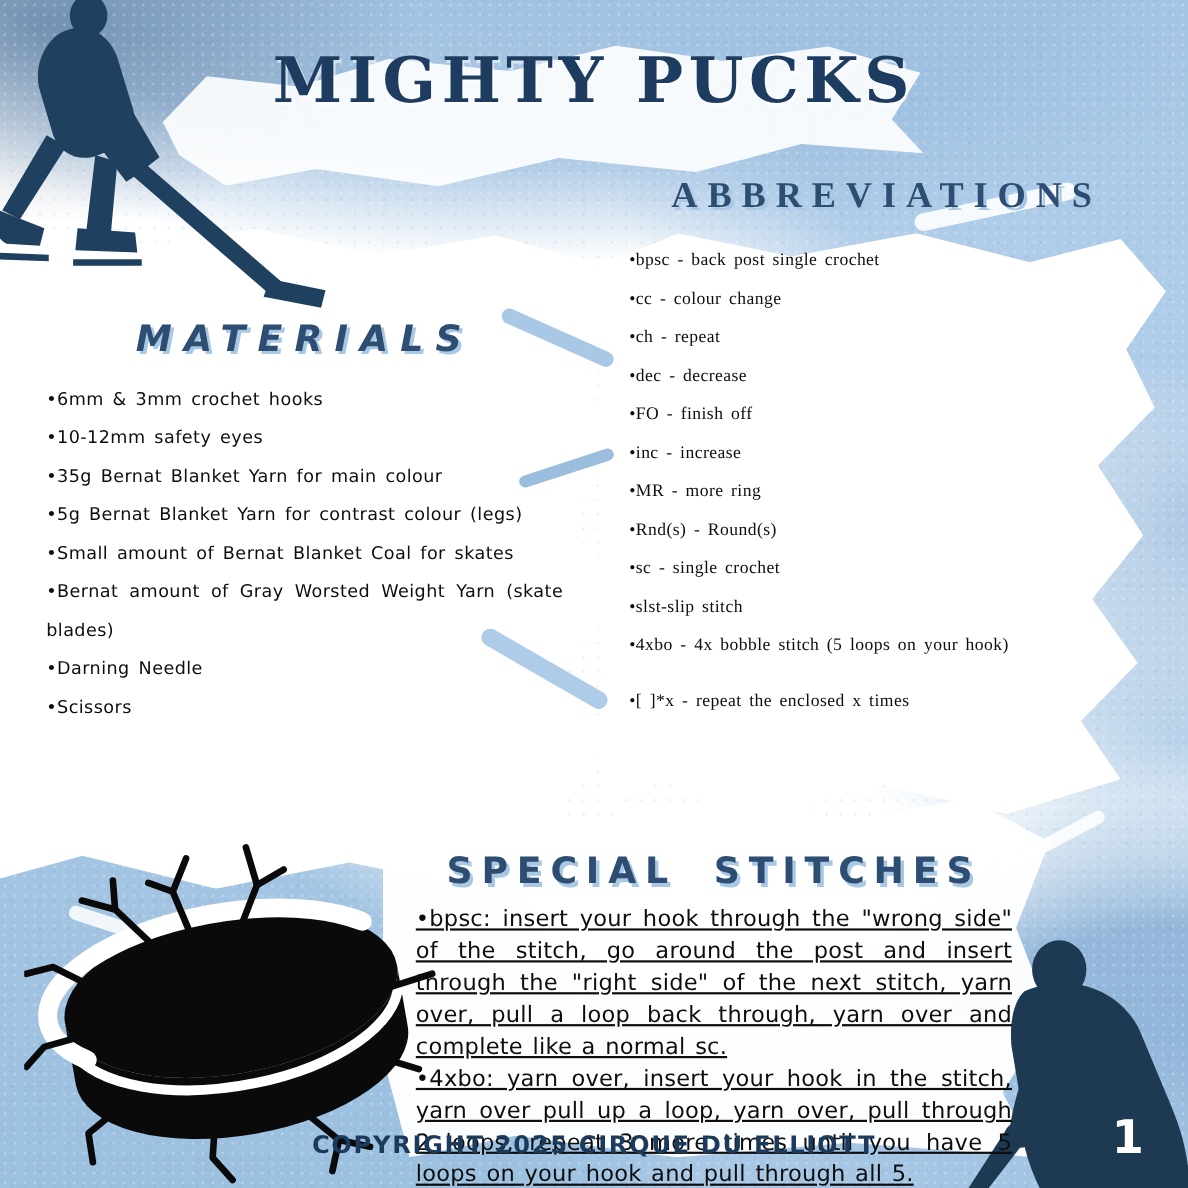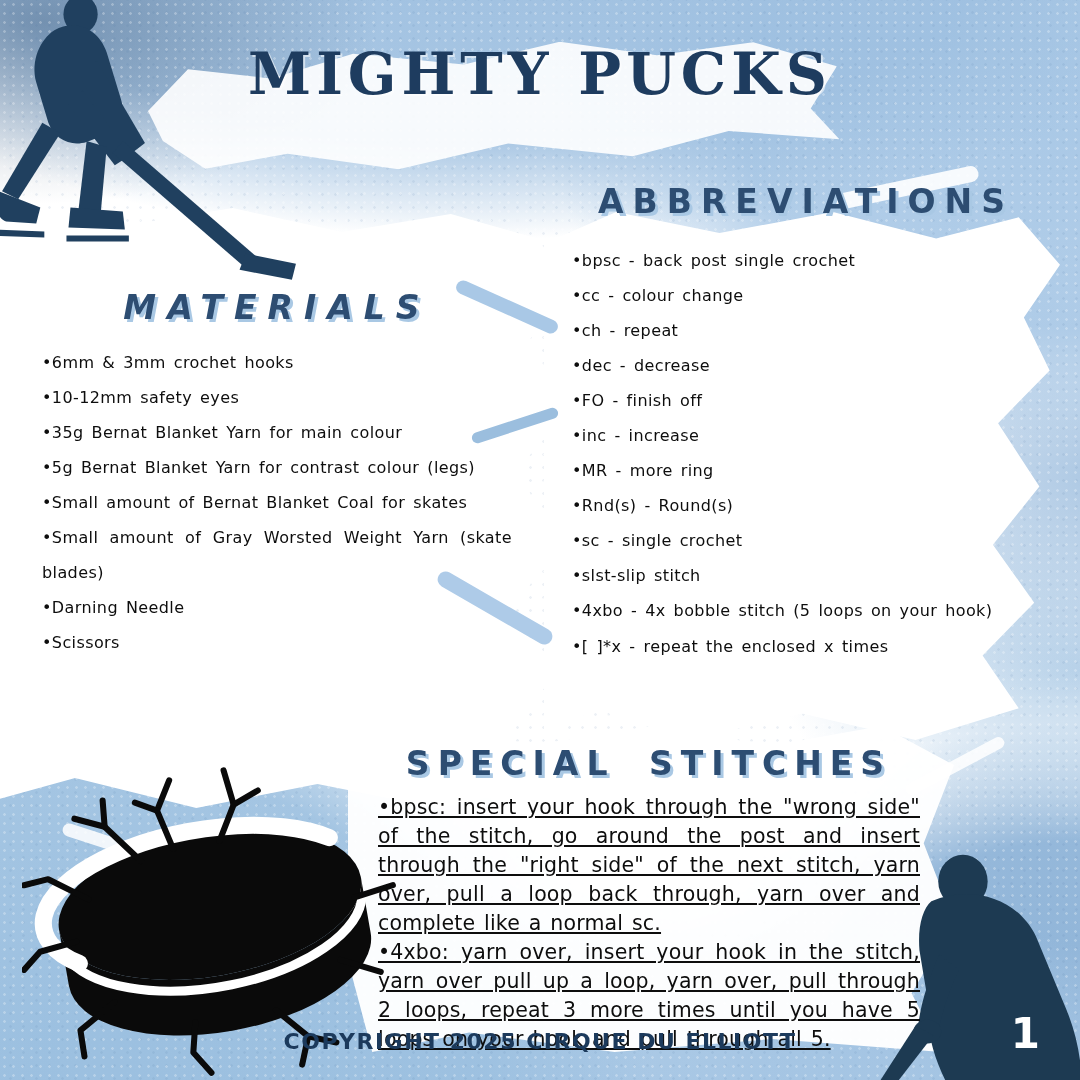--- a/index.html
+++ b/index.html
@@ -67,30 +67,30 @@
     font-size:57px;letter-spacing:5px;color:#1e3c5f;
     text-shadow:2px 2px 0 rgba(255,255,255,.55);
   }
   .section{position:absolute;z-index:5;}
   .sec-heading{
     font-weight:bold;color:#2d4d72;text-align:center;
     text-shadow:3px 3px 0 #a9c8e4;white-space:nowrap;
   }
   .materials-sec{left:42px;top:288px;width:470px;}
   .materials-sec .sec-heading{font-size:33px;letter-spacing:11px;margin-bottom:18px;font-style:italic;}
-  .abbr-sec{left:572px;top:182px;width:468px;}
+  .abbr-sec{left:572px;top:160px;width:468px;font-family:Liberation Serif, serif;}
   .abbr-sec .sec-heading{font-size:33px;letter-spacing:9px;margin-bottom:22px;}
   .special-sec{left:378px;top:744px;width:542px;}
-  .special-sec .sec-heading{font-size:33px;letter-spacing:8px;word-spacing:14px;margin-bottom:10px;}
+  .special-sec .sec-heading{font-size:33px;letter-spacing:8px;word-spacing:14px;margin-bottom:10px;margin-top:28px;}
   ul.plist{list-style:none;margin:0;padding:0;}
   ul.plist li{
     font-size:16px;line-height:35px;color:#0d0d0d;
     text-align:justify;letter-spacing:.4px;word-spacing:2.5px;
   }
-  .abbr-sec ul.plist li.gap-above{margin-top:1px;}
+  .abbr-sec ul.plist li.gap-above{margin-top:16px;}
   .special-body p{
     margin:0;font-size:20.5px;line-height:29px;color:#0d0d0d;
     text-align:justify;letter-spacing:.2px;word-spacing:2px;text-decoration:underline;
   }
   .footer{
     position:absolute;z-index:5;left:0;bottom:26px;width:100%;text-align:center;
     font-weight:bold;font-size:22px;letter-spacing:1.5px;color:#1c3a5c;
   }
   .page-number{
     position:absolute;z-index:6;right:40px;bottom:22px;
@@ -172,21 +172,21 @@
   </div>
 
   <div class="section materials-sec">
     <div class="sec-heading">MATERIALS</div>
     <ul class="plist">
       <li>•6mm &amp; 3mm crochet hooks</li>
       <li>•10-12mm safety eyes</li>
       <li>•35g Bernat Blanket Yarn for main colour</li>
       <li>•5g Bernat Blanket Yarn for contrast colour (legs)</li>
       <li>•Small amount of Bernat Blanket Coal for skates</li>
-      <li>•Small amount of Gray Worsted Weight Yarn (skate blades)</li>
+      <li>•Bernat amount of Gray Worsted Weight Yarn (skate blades)</li>
       <li>•Darning Needle</li>
       <li>•Scissors</li>
     </ul>
   </div>
 
   <div class="section abbr-sec">
     <div class="sec-heading">ABBREVIATIONS</div>
     <ul class="plist">
       <li>•bpsc - back post single crochet</li>
       <li>•cc - colour change</li>

